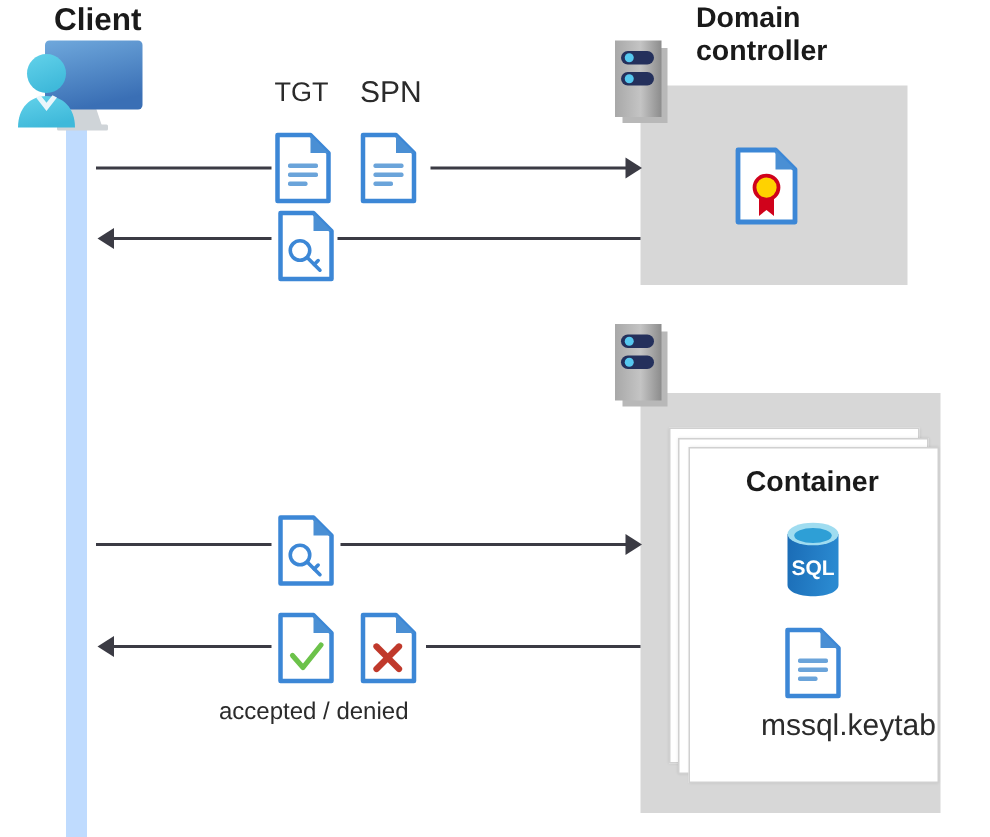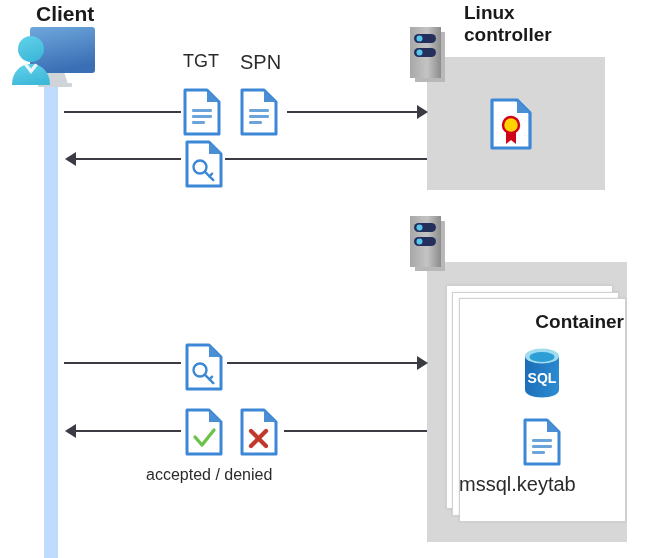--- a/index.html
+++ b/index.html
@@ -95,21 +95,21 @@
       <circle cx="23" cy="27" r="13" fill="url(#person)"></circle>
 
       <path d="M4 63 c0 -13 8 -21 19 -21 c11 0 19 8 19 21 z" fill="url(#person)"></path>
 
       <path d="M16 43 l7 9 l7 -9 l-3 -1.5 l-4 5 l-4 -5 z" fill="#eaf6fb"></path>
     </svg>
   </div>
 
   <div class="panel-grey" style="left:427px; top:57px; width:178px; height:133px;"></div>
 
-  <div class="title-bold" style="left:464px; top:2px; font-size:19px; width:160px;">Linux
+  <div class="title-bold" style="left:464px; top:2px; font-size:19px; width:160px;">Domain
 controller</div>
 
   <div class="icon" style="left:410px; top:27px; width:38px; height:55px;">
     <svg width="38" height="55" viewBox="0 0 38 55">
       <defs>
         <linearGradient id="rackg" x1="0" y1="0" x2="1" y2="0">
           <stop offset="0%" stop-color="#a8a8a8"></stop>
           <stop offset="55%" stop-color="#c4c4c4"></stop>
           <stop offset="100%" stop-color="#8c8c8c"></stop>
         </linearGradient>
@@ -150,21 +150,21 @@
       <circle cx="9.5" cy="11.5" r="3" fill="#56c8ef"></circle>
       <rect x="4" y="21" width="22" height="9" rx="4.5" fill="#24305c"></rect>
       <circle cx="9.5" cy="25.5" r="3" fill="#56c8ef"></circle>
     </svg>
   </div>
 
   <div class="card" style="left:446px; top:285px; width:165px; height:222px;"></div>
   <div class="card" style="left:452px; top:292px; width:165px; height:222px;"></div>
   <div class="card" style="left:459px; top:298px; width:165px; height:222px;"></div>
 
-  <div class="title-bold" style="left:459px; top:311px; width:165px; text-align:right; font-size:19px;">Container</div>
+  <div class="title-bold" style="left:459px; top:311px; width:165px; text-align:center; font-size:19px;">Container</div>
 
   <div class="icon" style="left:521px; top:347px; width:42px; height:52px;">
     <svg width="42" height="52" viewBox="0 0 42 52">
       <defs>
         <linearGradient id="sqlg" x1="0" y1="0" x2="1" y2="0.2">
           <stop offset="0%" stop-color="#1a6bb5"></stop>
           <stop offset="100%" stop-color="#2a89d0"></stop>
         </linearGradient>
       </defs>
       <path d="M4 9 h34 v34 c0 4.5 -7.6 7.5 -17 7.5 c-9.4 0 -17 -3 -17 -7.5 z" fill="url(#sqlg)"></path>
@@ -179,21 +179,21 @@
       <path d="M2 2 h22 l12 12 v32 h-34 z" fill="#ffffff" stroke="#3c87d6" stroke-width="3" stroke-linejoin="round"></path>
       <path d="M24 2 l12 12 h-12 z" fill="#4a8fd4"></path>
       <g fill="#6ba4da">
         <rect x="9" y="21" width="20" height="3" rx="1.2"></rect>
         <rect x="9" y="27" width="20" height="3" rx="1.2"></rect>
         <rect x="9" y="33" width="13" height="3" rx="1.2"></rect>
       </g>
     </svg>
   </div>
 
-  <div class="label-plain" style="left:459px; top:473px; width:165px; text-align:left; font-size:20px; color:#2b2b2b;">mssql.keytab</div>
+  <div class="label-plain" style="left:459px; top:473px; width:165px; text-align:right; font-size:20px; color:#2b2b2b;">mssql.keytab</div>
 
   <div class="arrow-line" style="left:64px; top:111px; width:117px;"></div>
   <div class="arrow-line" style="left:287px; top:111px; width:132px;"></div>
   <div class="arrow-head right" style="left:417px; top:105px;"></div>
 
   <div class="label-plain" style="left:183px; top:51px; font-size:18px; color:#2b2b2b;">TGT</div>
   <div class="label-plain" style="left:240px; top:51px; font-size:20px; color:#2b2b2b;">SPN</div>
 
   <div class="icon" style="left:183px; top:88px; width:38px; height:48px;">
     <svg width="38" height="48" viewBox="0 0 38 48">

